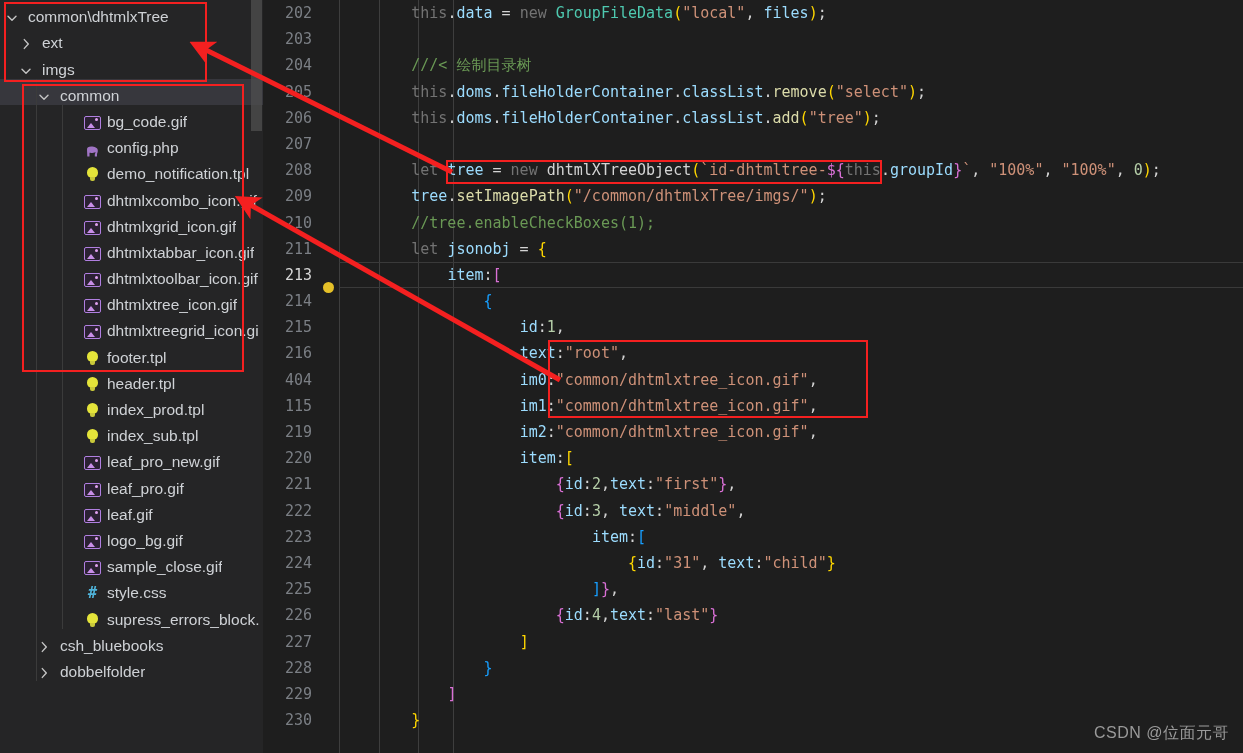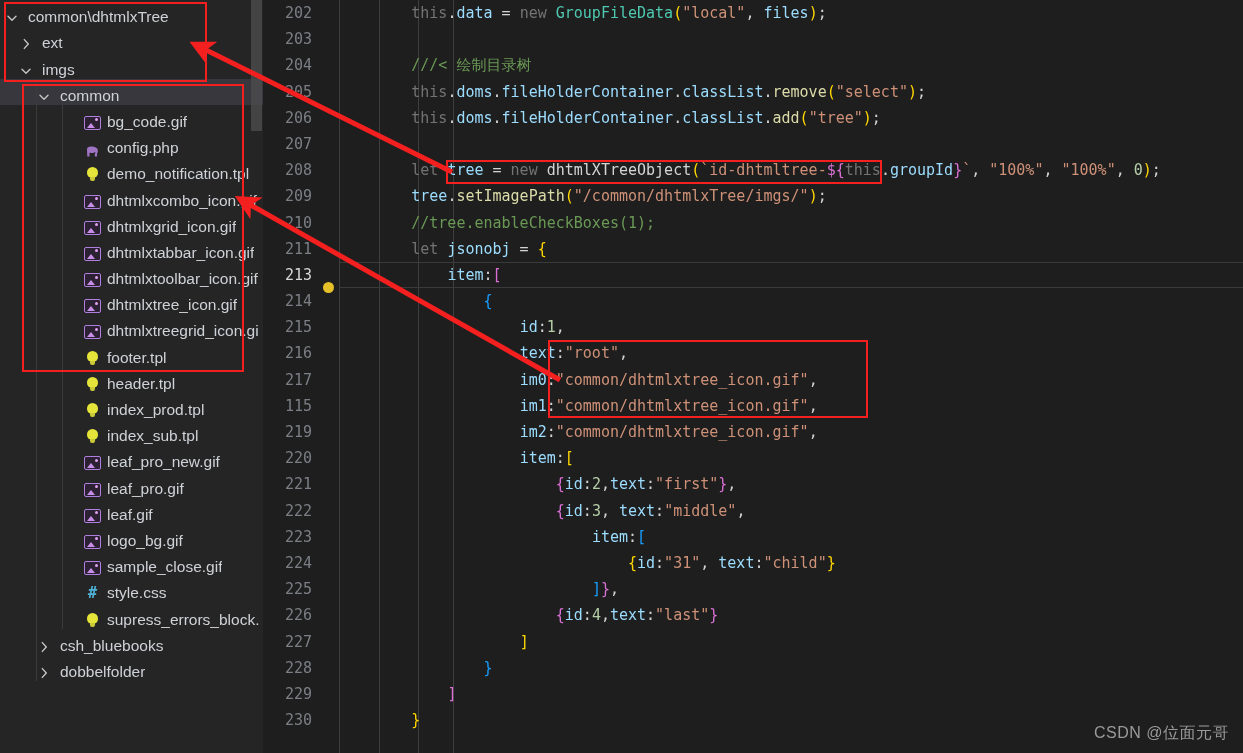--- a/index.html
+++ b/index.html
@@ -426,21 +426,21 @@
         <div class="cline"><span class="gutter-num">206</span><span class="gutter-gap"></span><span class="codecell"><span class="codetext"><span class="t-pun">        </span><span class="t-kw">this</span><span class="t-pun">.</span><span class="t-var">doms</span><span class="t-pun">.</span><span class="t-var">fileHolderContainer</span><span class="t-pun">.</span><span class="t-var">classList</span><span class="t-pun">.</span><span class="t-fn">add</span><span class="t-br1">(</span><span class="t-str">"tree"</span><span class="t-br1">)</span><span class="t-pun">;</span></span></span></div>
         <div class="cline"><span class="gutter-num">207</span><span class="gutter-gap"></span><span class="codecell"><span class="codetext"></span></span></div>
         <div class="cline"><span class="gutter-num">208</span><span class="gutter-gap"></span><span class="codecell"><span class="codetext"><span class="t-pun">        </span><span class="t-kw">let</span><span class="t-pun"> </span><span class="t-var">tree</span><span class="t-pun"> = </span><span class="t-kw">new</span><span class="t-pun"> </span><span class="t-pun">dhtmlXTreeObject</span><span class="t-br1">(</span><span class="t-str">`id-dhtmltree-</span><span class="t-br2">${</span><span class="t-kw">this</span><span class="t-pun">.</span><span class="t-var">groupId</span><span class="t-br2">}</span><span class="t-str">`</span><span class="t-pun">, </span><span class="t-str">"100%"</span><span class="t-pun">, </span><span class="t-str">"100%"</span><span class="t-pun">, </span><span class="t-num">0</span><span class="t-br1">)</span><span class="t-pun">;</span></span></span></div>
         <div class="cline"><span class="gutter-num">209</span><span class="gutter-gap"></span><span class="codecell"><span class="codetext"><span class="t-pun">        </span><span class="t-var">tree</span><span class="t-pun">.</span><span class="t-fn">setImagePath</span><span class="t-br1">(</span><span class="t-str">"/common/dhtmlxTree/imgs/"</span><span class="t-br1">)</span><span class="t-pun">;</span></span></span></div>
         <div class="cline"><span class="gutter-num">210</span><span class="gutter-gap"></span><span class="codecell"><span class="codetext"><span class="t-pun">        </span><span class="t-com">//tree.enableCheckBoxes(1);</span></span></span></div>
         <div class="cline"><span class="gutter-num">211</span><span class="gutter-gap"></span><span class="codecell"><span class="codetext"><span class="t-pun">        </span><span class="t-kw">let</span><span class="t-pun"> </span><span class="t-var">jsonobj</span><span class="t-pun"> = </span><span class="t-br1">{</span></span></span></div>
         <div class="cline active"><span class="gutter-num">213</span><span class="gutter-gap"><span class="bp"></span></span><span class="codecell"><span class="codetext"><span class="t-pun">            </span><span class="t-var">item</span><span class="t-pun">:</span><span class="t-br2">[</span></span></span></div>
         <div class="cline"><span class="gutter-num">214</span><span class="gutter-gap"></span><span class="codecell"><span class="codetext"><span class="t-pun">                </span><span class="t-br3">{</span></span></span></div>
         <div class="cline"><span class="gutter-num">215</span><span class="gutter-gap"></span><span class="codecell"><span class="codetext"><span class="t-pun">                    </span><span class="t-var">id</span><span class="t-pun">:</span><span class="t-num">1</span><span class="t-pun">,</span></span></span></div>
         <div class="cline"><span class="gutter-num">216</span><span class="gutter-gap"></span><span class="codecell"><span class="codetext"><span class="t-pun">                    </span><span class="t-var">text</span><span class="t-pun">:</span><span class="t-str">"root"</span><span class="t-pun">,</span></span></span></div>
-        <div class="cline"><span class="gutter-num">217</span><span class="gutter-gap"></span><span class="codecell"><span class="codetext"><span class="t-pun">                    </span><span class="t-var">im0</span><span class="t-pun">:</span><span class="t-str">"common/dhtmlxtree_icon.gif"</span><span class="t-pun">,</span></span></span></div>
+        <div class="cline"><span class="gutter-num">404</span><span class="gutter-gap"></span><span class="codecell"><span class="codetext"><span class="t-pun">                    </span><span class="t-var">im0</span><span class="t-pun">:</span><span class="t-str">"common/dhtmlxtree_icon.gif"</span><span class="t-pun">,</span></span></span></div>
         <div class="cline"><span class="gutter-num">115</span><span class="gutter-gap"></span><span class="codecell"><span class="codetext"><span class="t-pun">                    </span><span class="t-var">im1</span><span class="t-pun">:</span><span class="t-str">"common/dhtmlxtree_icon.gif"</span><span class="t-pun">,</span></span></span></div>
         <div class="cline"><span class="gutter-num">219</span><span class="gutter-gap"></span><span class="codecell"><span class="codetext"><span class="t-pun">                    </span><span class="t-var">im2</span><span class="t-pun">:</span><span class="t-str">"common/dhtmlxtree_icon.gif"</span><span class="t-pun">,</span></span></span></div>
         <div class="cline"><span class="gutter-num">220</span><span class="gutter-gap"></span><span class="codecell"><span class="codetext"><span class="t-pun">                    </span><span class="t-var">item</span><span class="t-pun">:</span><span class="t-br1">[</span></span></span></div>
         <div class="cline"><span class="gutter-num">221</span><span class="gutter-gap"></span><span class="codecell"><span class="codetext"><span class="t-pun">                        </span><span class="t-br2">{</span><span class="t-var">id</span><span class="t-pun">:</span><span class="t-num">2</span><span class="t-pun">,</span><span class="t-var">text</span><span class="t-pun">:</span><span class="t-str">"first"</span><span class="t-br2">}</span><span class="t-pun">,</span></span></span></div>
         <div class="cline"><span class="gutter-num">222</span><span class="gutter-gap"></span><span class="codecell"><span class="codetext"><span class="t-pun">                        </span><span class="t-br2">{</span><span class="t-var">id</span><span class="t-pun">:</span><span class="t-num">3</span><span class="t-pun">, </span><span class="t-var">text</span><span class="t-pun">:</span><span class="t-str">"middle"</span><span class="t-pun">,</span></span></span></div>
         <div class="cline"><span class="gutter-num">223</span><span class="gutter-gap"></span><span class="codecell"><span class="codetext"><span class="t-pun">                            </span><span class="t-var">item</span><span class="t-pun">:</span><span class="t-br3">[</span></span></span></div>
         <div class="cline"><span class="gutter-num">224</span><span class="gutter-gap"></span><span class="codecell"><span class="codetext"><span class="t-pun">                                </span><span class="t-br1">{</span><span class="t-var">id</span><span class="t-pun">:</span><span class="t-str">"31"</span><span class="t-pun">, </span><span class="t-var">text</span><span class="t-pun">:</span><span class="t-str">"child"</span><span class="t-br1">}</span></span></span></div>
         <div class="cline"><span class="gutter-num">225</span><span class="gutter-gap"></span><span class="codecell"><span class="codetext"><span class="t-pun">                            </span><span class="t-br3">]</span><span class="t-br2">}</span><span class="t-pun">,</span></span></span></div>
         <div class="cline"><span class="gutter-num">226</span><span class="gutter-gap"></span><span class="codecell"><span class="codetext"><span class="t-pun">                        </span><span class="t-br2">{</span><span class="t-var">id</span><span class="t-pun">:</span><span class="t-num">4</span><span class="t-pun">,</span><span class="t-var">text</span><span class="t-pun">:</span><span class="t-str">"last"</span><span class="t-br2">}</span></span></span></div>
         <div class="cline"><span class="gutter-num">227</span><span class="gutter-gap"></span><span class="codecell"><span class="codetext"><span class="t-pun">                    </span><span class="t-br1">]</span></span></span></div>

